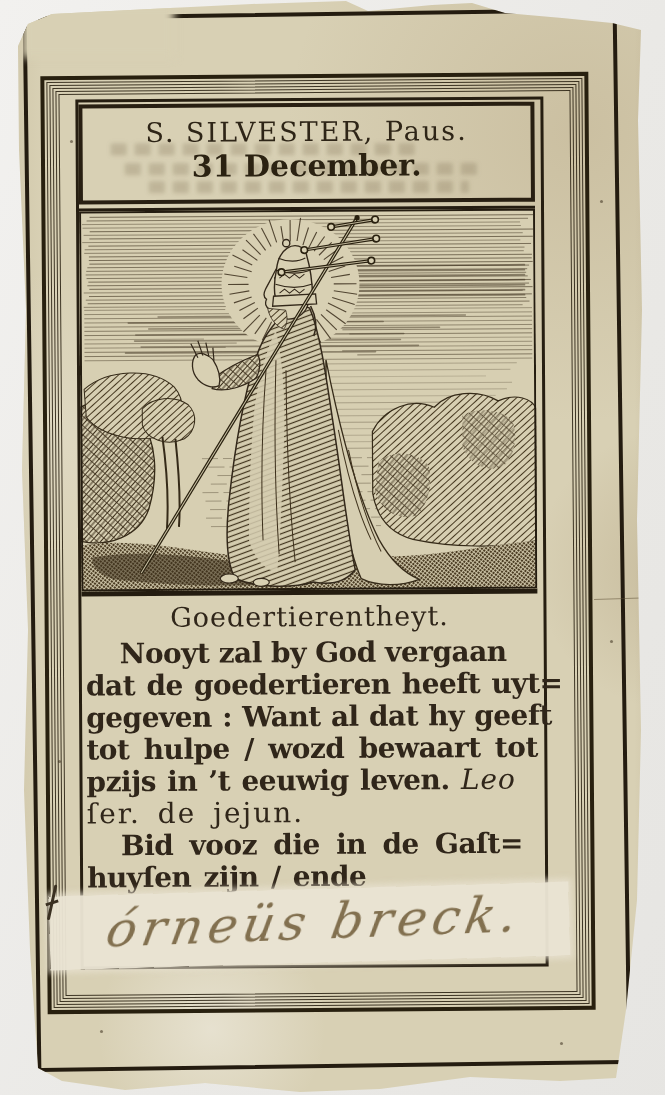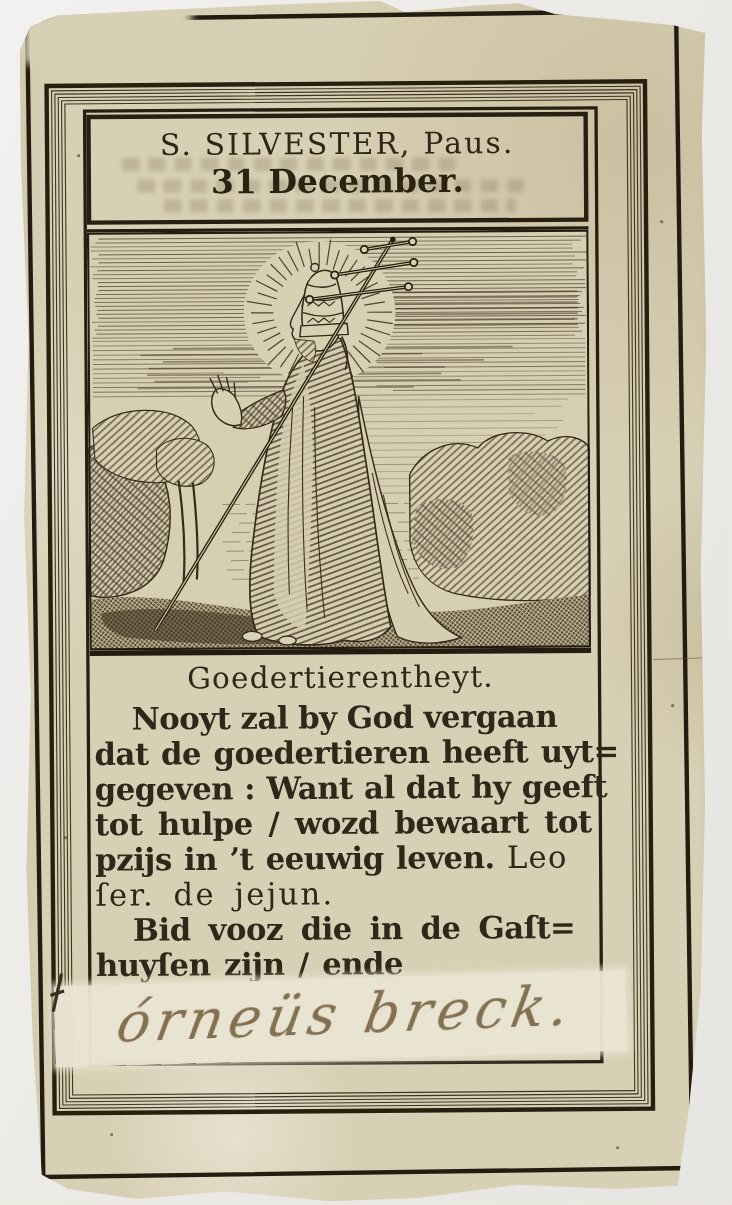--- a/index.html
+++ b/index.html
@@ -28,21 +28,21 @@
   .g1{top:36px;left:28px;width:310px}.g2{top:56px;left:42px;width:360px}.g3{top:74px;left:66px;width:320px}
   .t1{position:relative;z-index:1;margin-top:9px;text-align:center;font-size:27px;letter-spacing:2px;color:#2e2517;}
   .t2{position:relative;z-index:1;text-align:center;font-size:30px;font-weight:bold;color:#2b2212;margin-top:1px;}
   .picture{position:absolute;left:0px;top:106px;width:456px;height:388px;
     border-top:3px solid #241c10;border-bottom:5px solid #241c10;background:#d7cfb2;box-sizing:border-box;}
   .picture svg{position:absolute;inset:0;width:100%;height:100%;}
   .textblock{position:absolute;left:4px;top:496px;width:448px;color:#30261a;}
   .virtue{font-size:27px;letter-spacing:1px;text-align:center;line-height:40px;}
   .bl{font-weight:bold;font-size:28px;line-height:32px;letter-spacing:-0.5px;white-space:nowrap;}
   .v1{text-indent:34px}.v2{word-spacing:2px}.v3{word-spacing:1px}.v4{word-spacing:5px}.v5{word-spacing:2px}
-  .roman{font-weight:normal;letter-spacing:1px;}
+  .roman{font-weight:normal;letter-spacing:1px;font-style:italic;}
   .v6{font-weight:normal;font-size:28px;line-height:32px;letter-spacing:2px;word-spacing:6px;white-space:nowrap;}
   .p1{text-indent:34px;word-spacing:7px}.p2{word-spacing:3px}
   .strip{position:absolute;left:-34px;top:788px;width:520px;height:74px;
     background:rgba(233,227,211,.97);transform:rotate(-1.3deg);
     box-shadow:0 0 6px 3px rgba(233,227,211,.75);}
   .hand{position:absolute;left:58px;top:4px;font-style:italic;font-size:50px;letter-spacing:5px;
     color:rgba(112,92,56,.85);transform:skewX(-12deg) rotate(-.5deg);filter:blur(.6px);white-space:nowrap;}
   .inkmark{position:absolute;left:2px;top:-12px;width:3px;height:36px;background:#3a3022;border-radius:2px;transform:rotate(14deg);}
   .inkmark::after{content:"";position:absolute;left:-5px;top:17px;width:13px;height:3px;background:#3a3022;transform:rotate(-30deg);}
   .sp{position:absolute;width:3px;height:3px;border-radius:50%;background:rgba(60,48,30,.55);}

